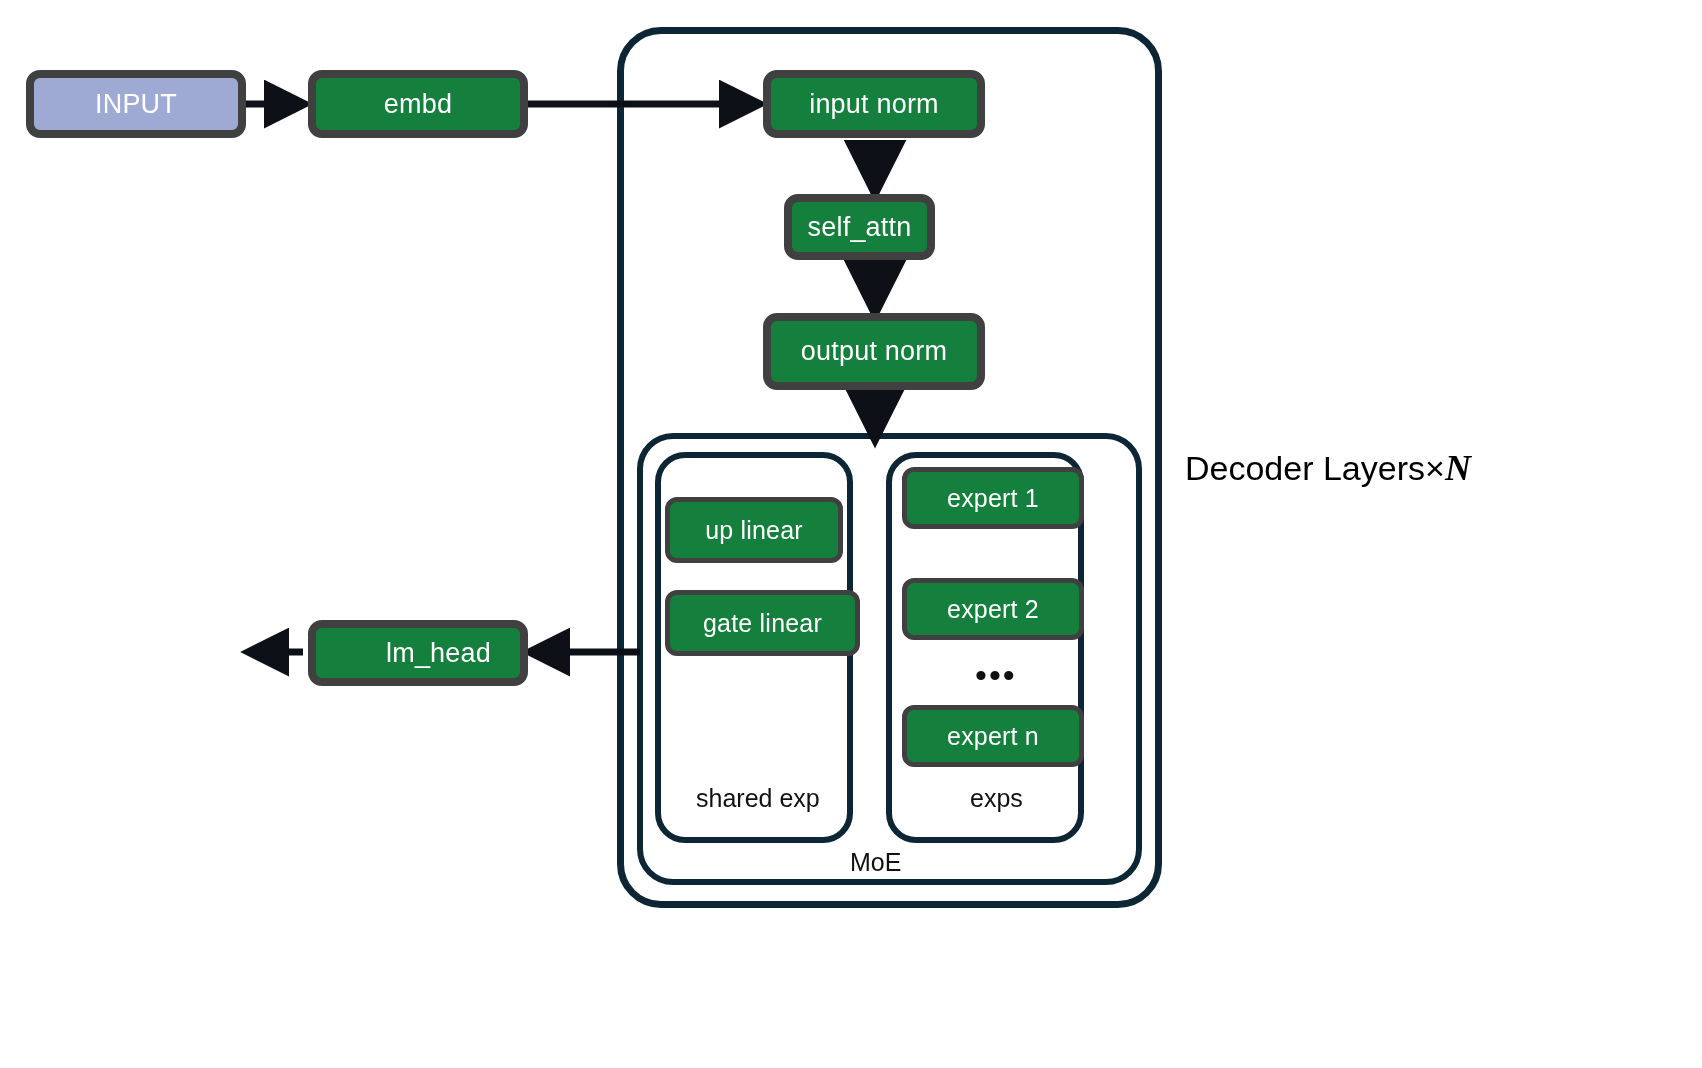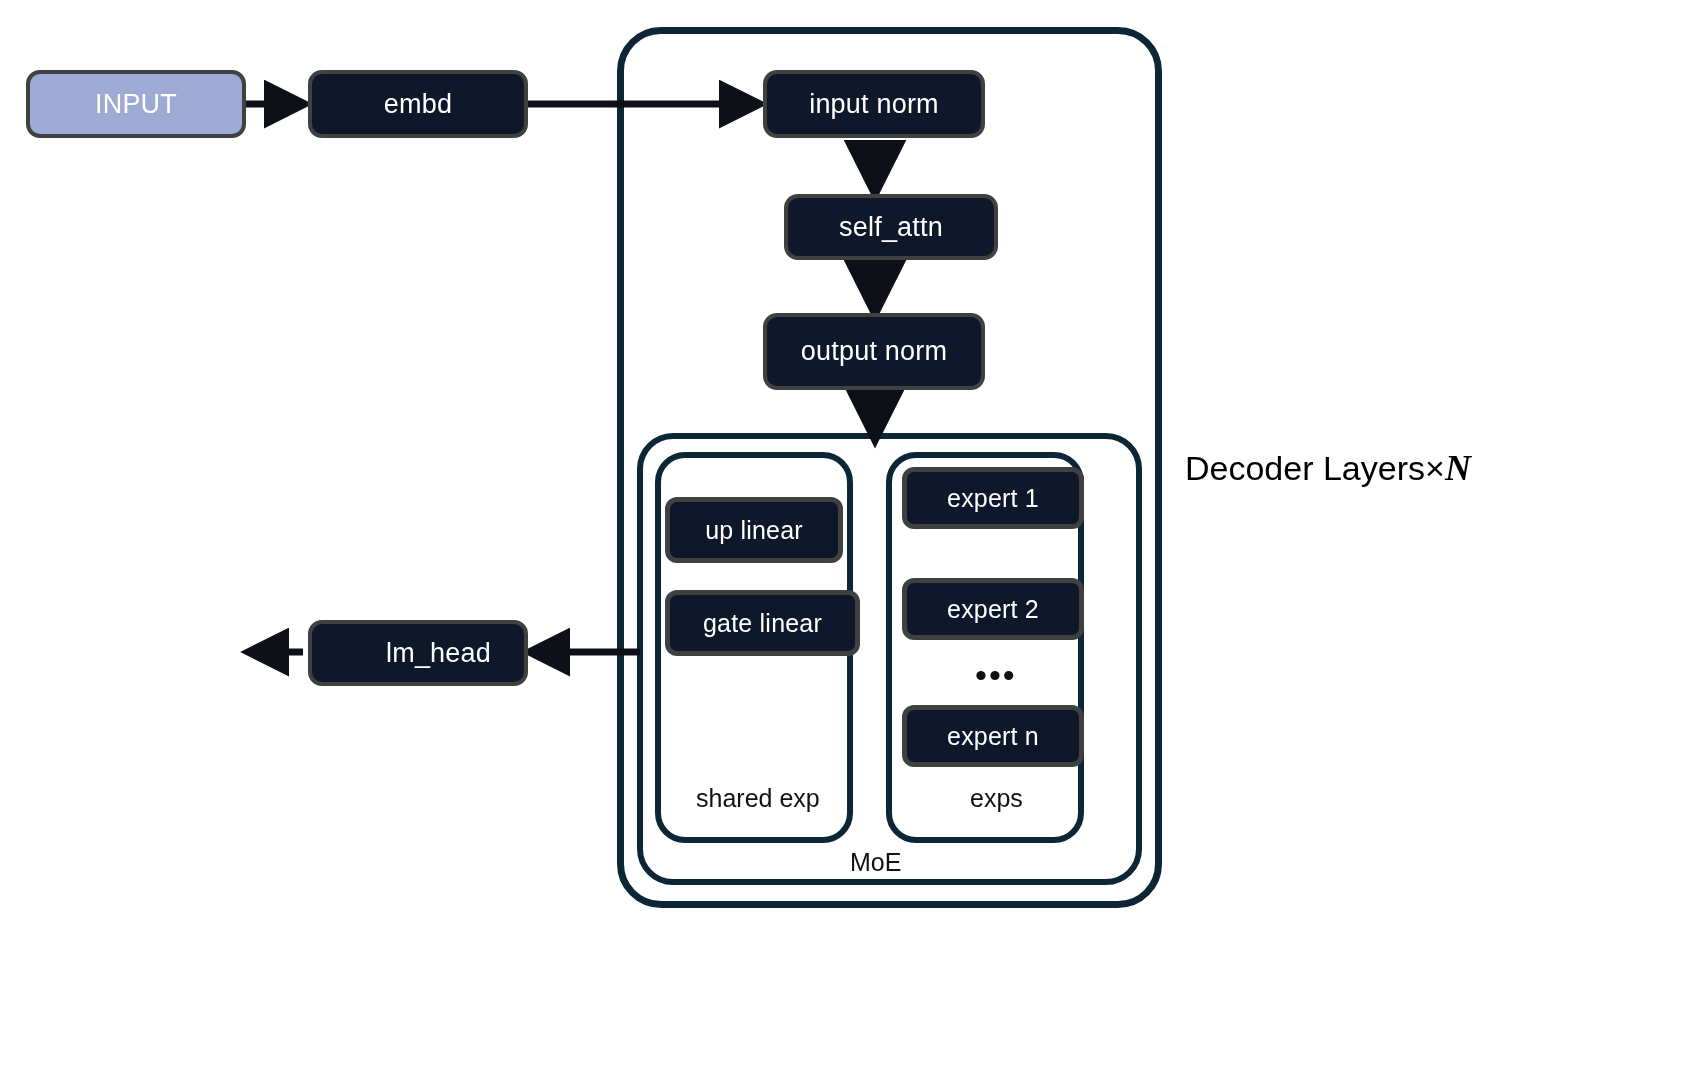--- a/index.html
+++ b/index.html
@@ -16,34 +16,34 @@
     width: 1702px;
     height: 1068px;
     background: #ffffff;
     overflow: hidden;
   }
 
   
   .node {
     position: absolute;
     box-sizing: border-box;
-    border: 4px solid #404040;
+    border: 8px solid #404040;
     border-radius: 14px;
     display: flex;
     align-items: center;
     justify-content: center;
     color: #ffffff;
     font-size: 27px;
     line-height: 1;
     letter-spacing: 0.2px;
     white-space: nowrap;
     z-index: 5;
   }
   .node.blue   { background: #9faad4; }
-  .node.salmon { background: #0f172a; }
+  .node.salmon { background: #15803d; }
 
   .node.small {
     border-width: 5px;
     border-radius: 12px;
     font-size: 25px;
   }
 
   
   .container {
     position: absolute;
@@ -146,21 +146,21 @@
 
 
   <div class="node salmon" style="left:308px; top:620px; width:220px; height:66px;padding-left:41px;">
     <span>lm_head</span>
   </div>
 
   <div class="node salmon" style="left:763px; top:70px; width:222px; height:68px;">
     <span>input norm</span>
   </div>
 
-  <div class="node salmon" style="left:784px; top:194px; width:214px; height:66px;">
+  <div class="node salmon" style="left:784px; top:194px; width:151px; height:66px;">
     <span>self_attn</span>
   </div>
 
   <div class="node salmon" style="left:763px; top:313px; width:222px; height:77px;justify-content:center;">
     <span>output norm</span>
   </div>
 
   <div class="container moe" style="left:637px; top:433px; width:505px; height:452px;"></div>
 
   <div class="caption" style="left:850px; top:850px;">MoE</div>

